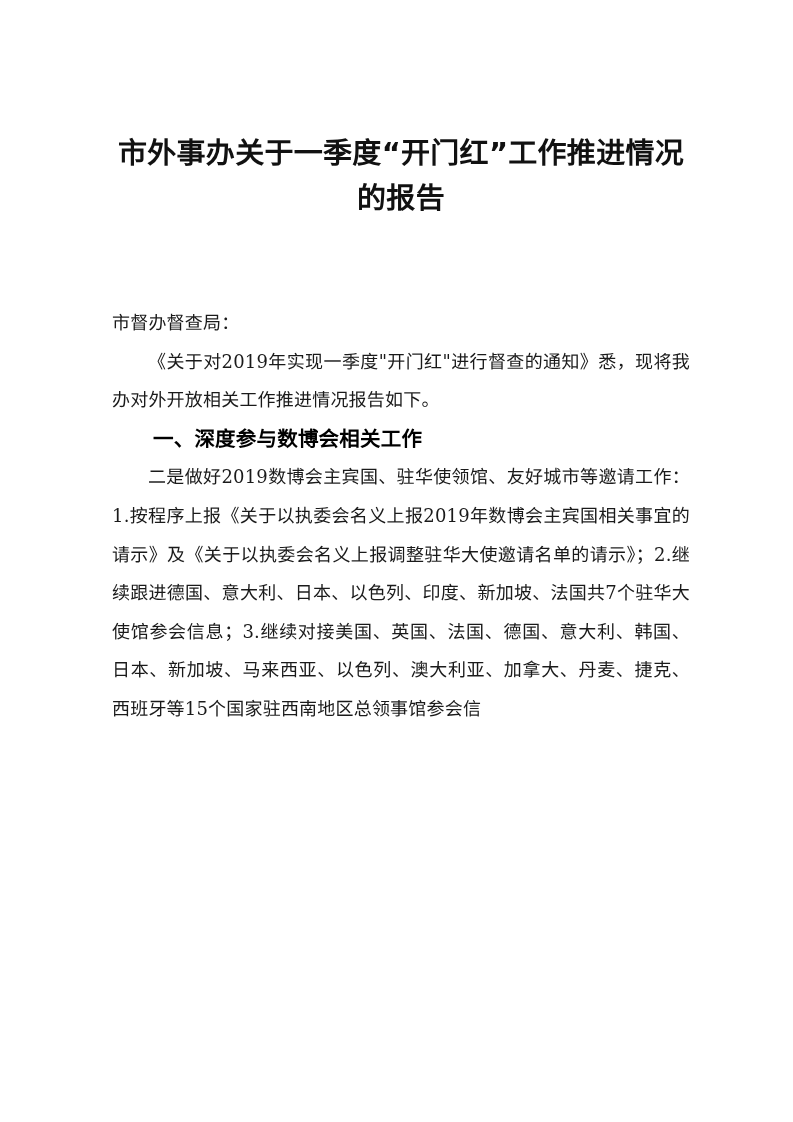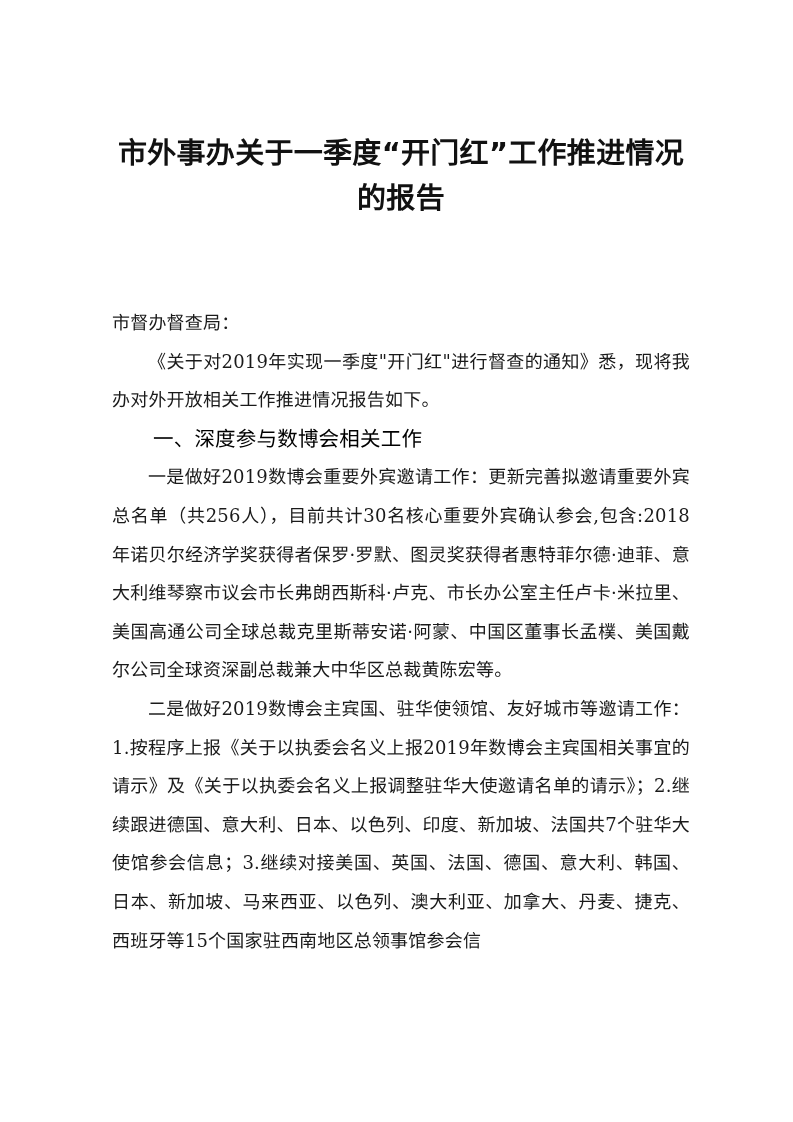--- a/index.html
+++ b/index.html
@@ -76,21 +76,21 @@
     text-indent: 2em;
   }
 
   .para.salutation {
     text-indent: 0;
   }
 
   .heading {
     margin: 0;
     font-family: "DejaVu Sans", "Liberation Sans", sans-serif;
-    font-weight: 400;
+    font-weight: 700;
     font-size: 20.5px;
     line-height: 38.6px;
     text-indent: 2em;
     letter-spacing: 0.2px;
     color: #000000;
   }
 </style>
 </head>
 <body>
 
@@ -100,19 +100,18 @@
     <h1 class="doc-title">市外事办关于一季度“开门红”工作推进情况的报告</h1>
 
     <div class="body-block">
 
       <p class="para salutation">市督办督查局：</p>
 
       <p class="para indent">《关于对2019年实现一季度"开门红"进行督查的通知》悉，现将我办对外开放相关工作推进情况报告如下。</p>
 
       <h2 class="heading">一、深度参与数博会相关工作</h2>
 
-      <p class="para indent">一是做好2019数博会重要外宾邀请工作：更新完善拟邀请重要外宾总名单（共256人），目前共计30名核心重要外宾确认参会,包含:2018年诺贝尔经济学奖获得者保罗·罗默、图灵奖获得者惠特菲尔德·迪菲、意大利维琴察市议会市长弗朗西斯科·卢克、市长办公室主任卢卡·米拉里、美国高通公司全球总裁克里斯蒂安诺·阿蒙、中国区董事长孟樸、美国戴尔公司全球资深副总裁兼大中华区总裁黄陈宏等。</p>
 
       <p class="para indent">二是做好2019数博会主宾国、驻华使领馆、友好城市等邀请工作：1.按程序上报《关于以执委会名义上报2019年数博会主宾国相关事宜的请示》及《关于以执委会名义上报调整驻华大使邀请名单的请示》；2.继续跟进德国、意大利、日本、以色列、印度、新加坡、法国共7个驻华大使馆参会信息；3.继续对接美国、英国、法国、德国、意大利、韩国、日本、新加坡、马来西亚、以色列、澳大利亚、加拿大、丹麦、捷克、西班牙等15个国家驻西南地区总领事馆参会信</p>
 
     </div>
   </div>
 </div>
 
 </body></html>

